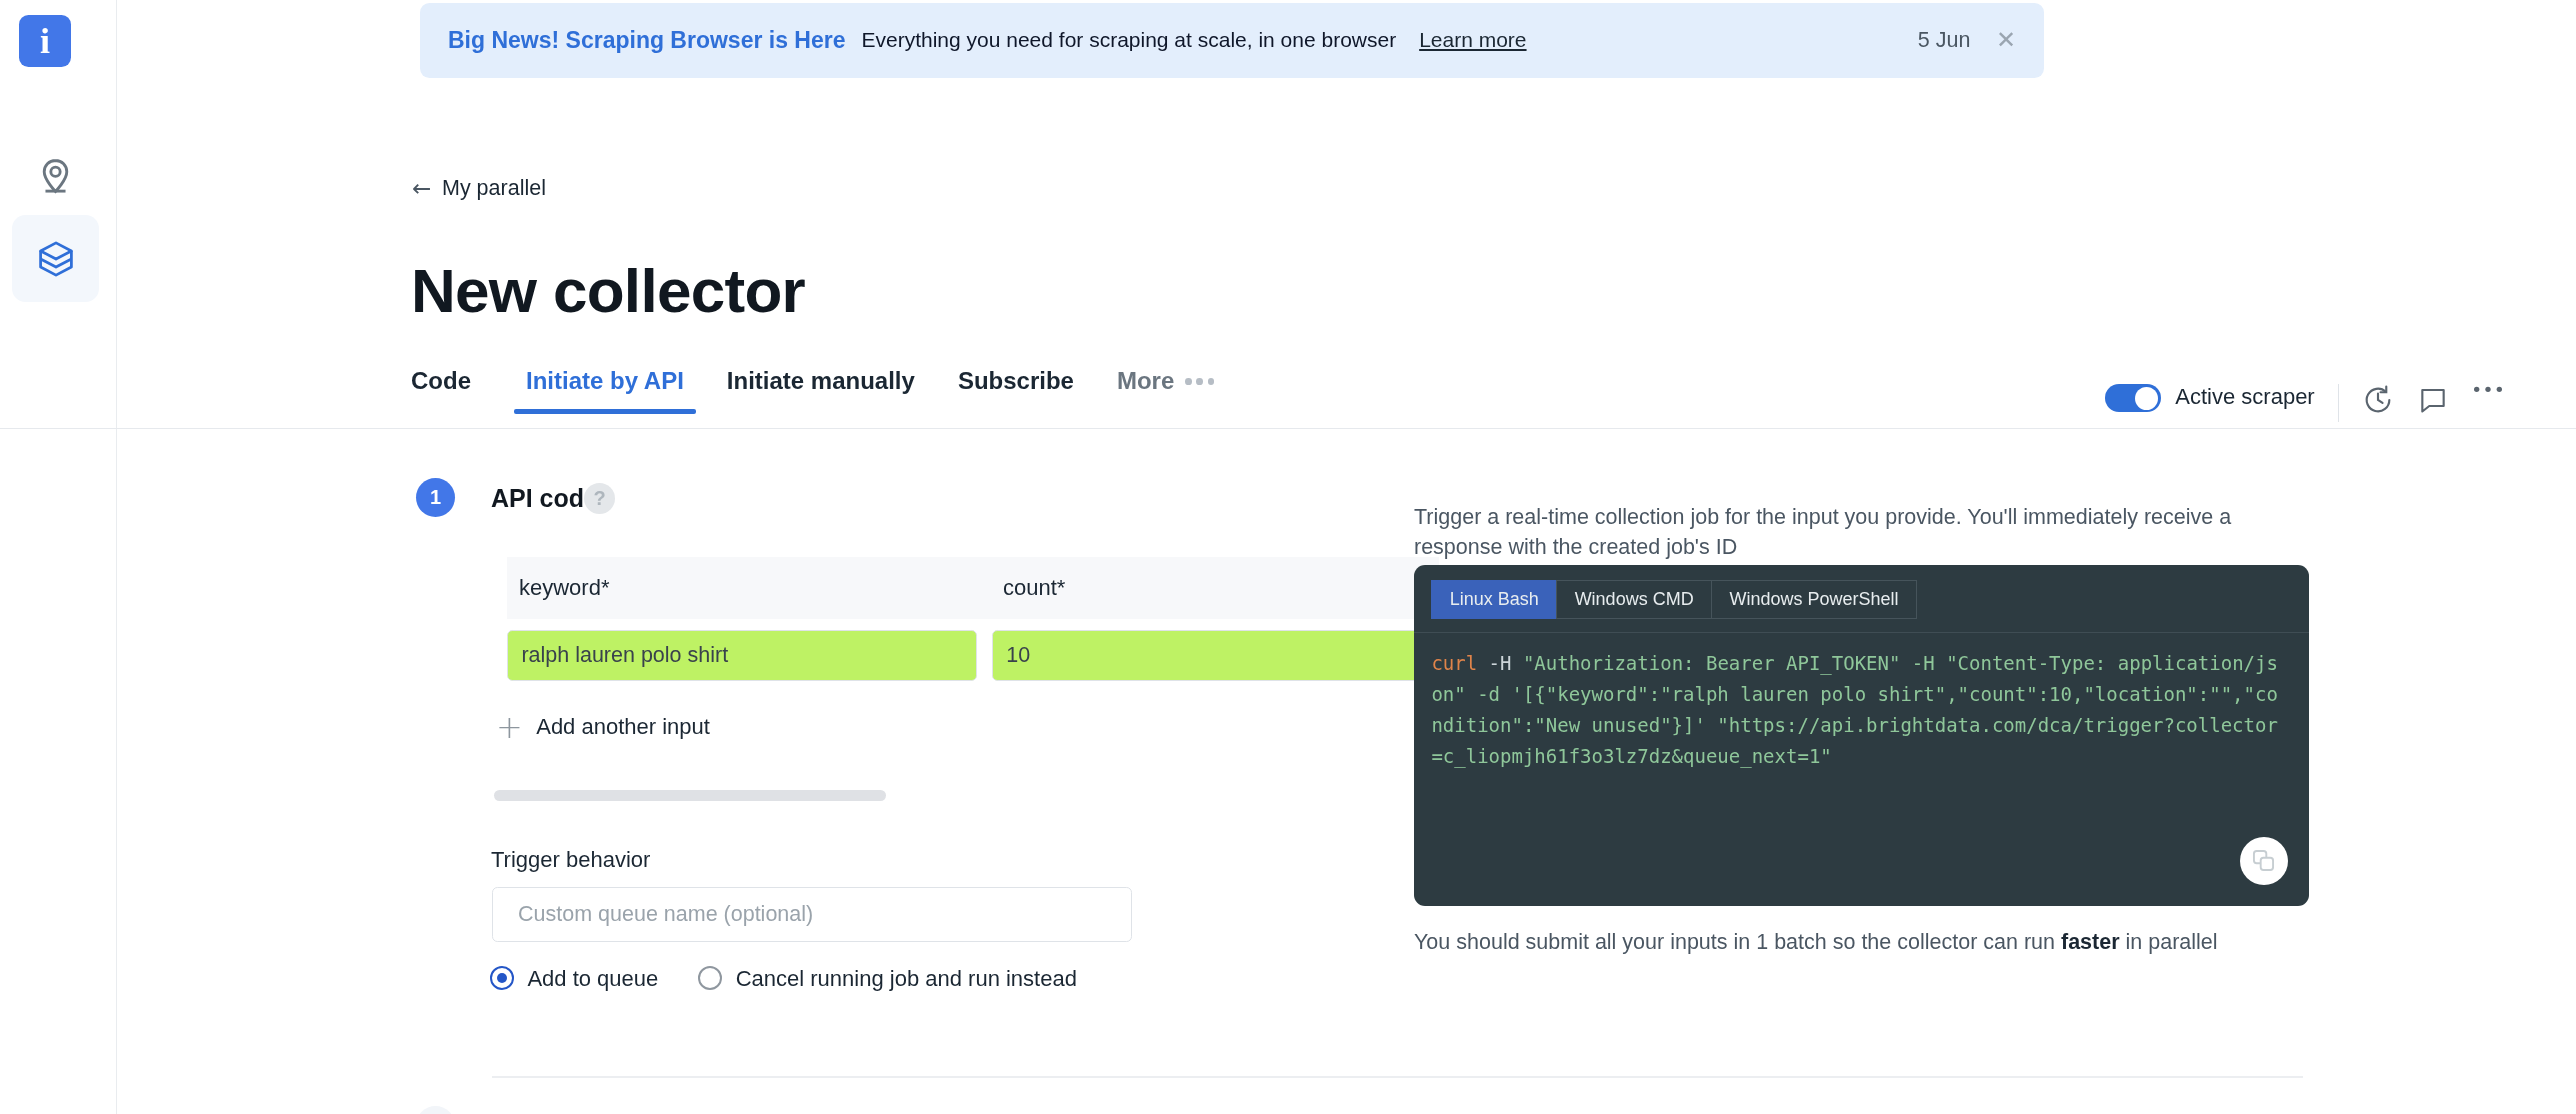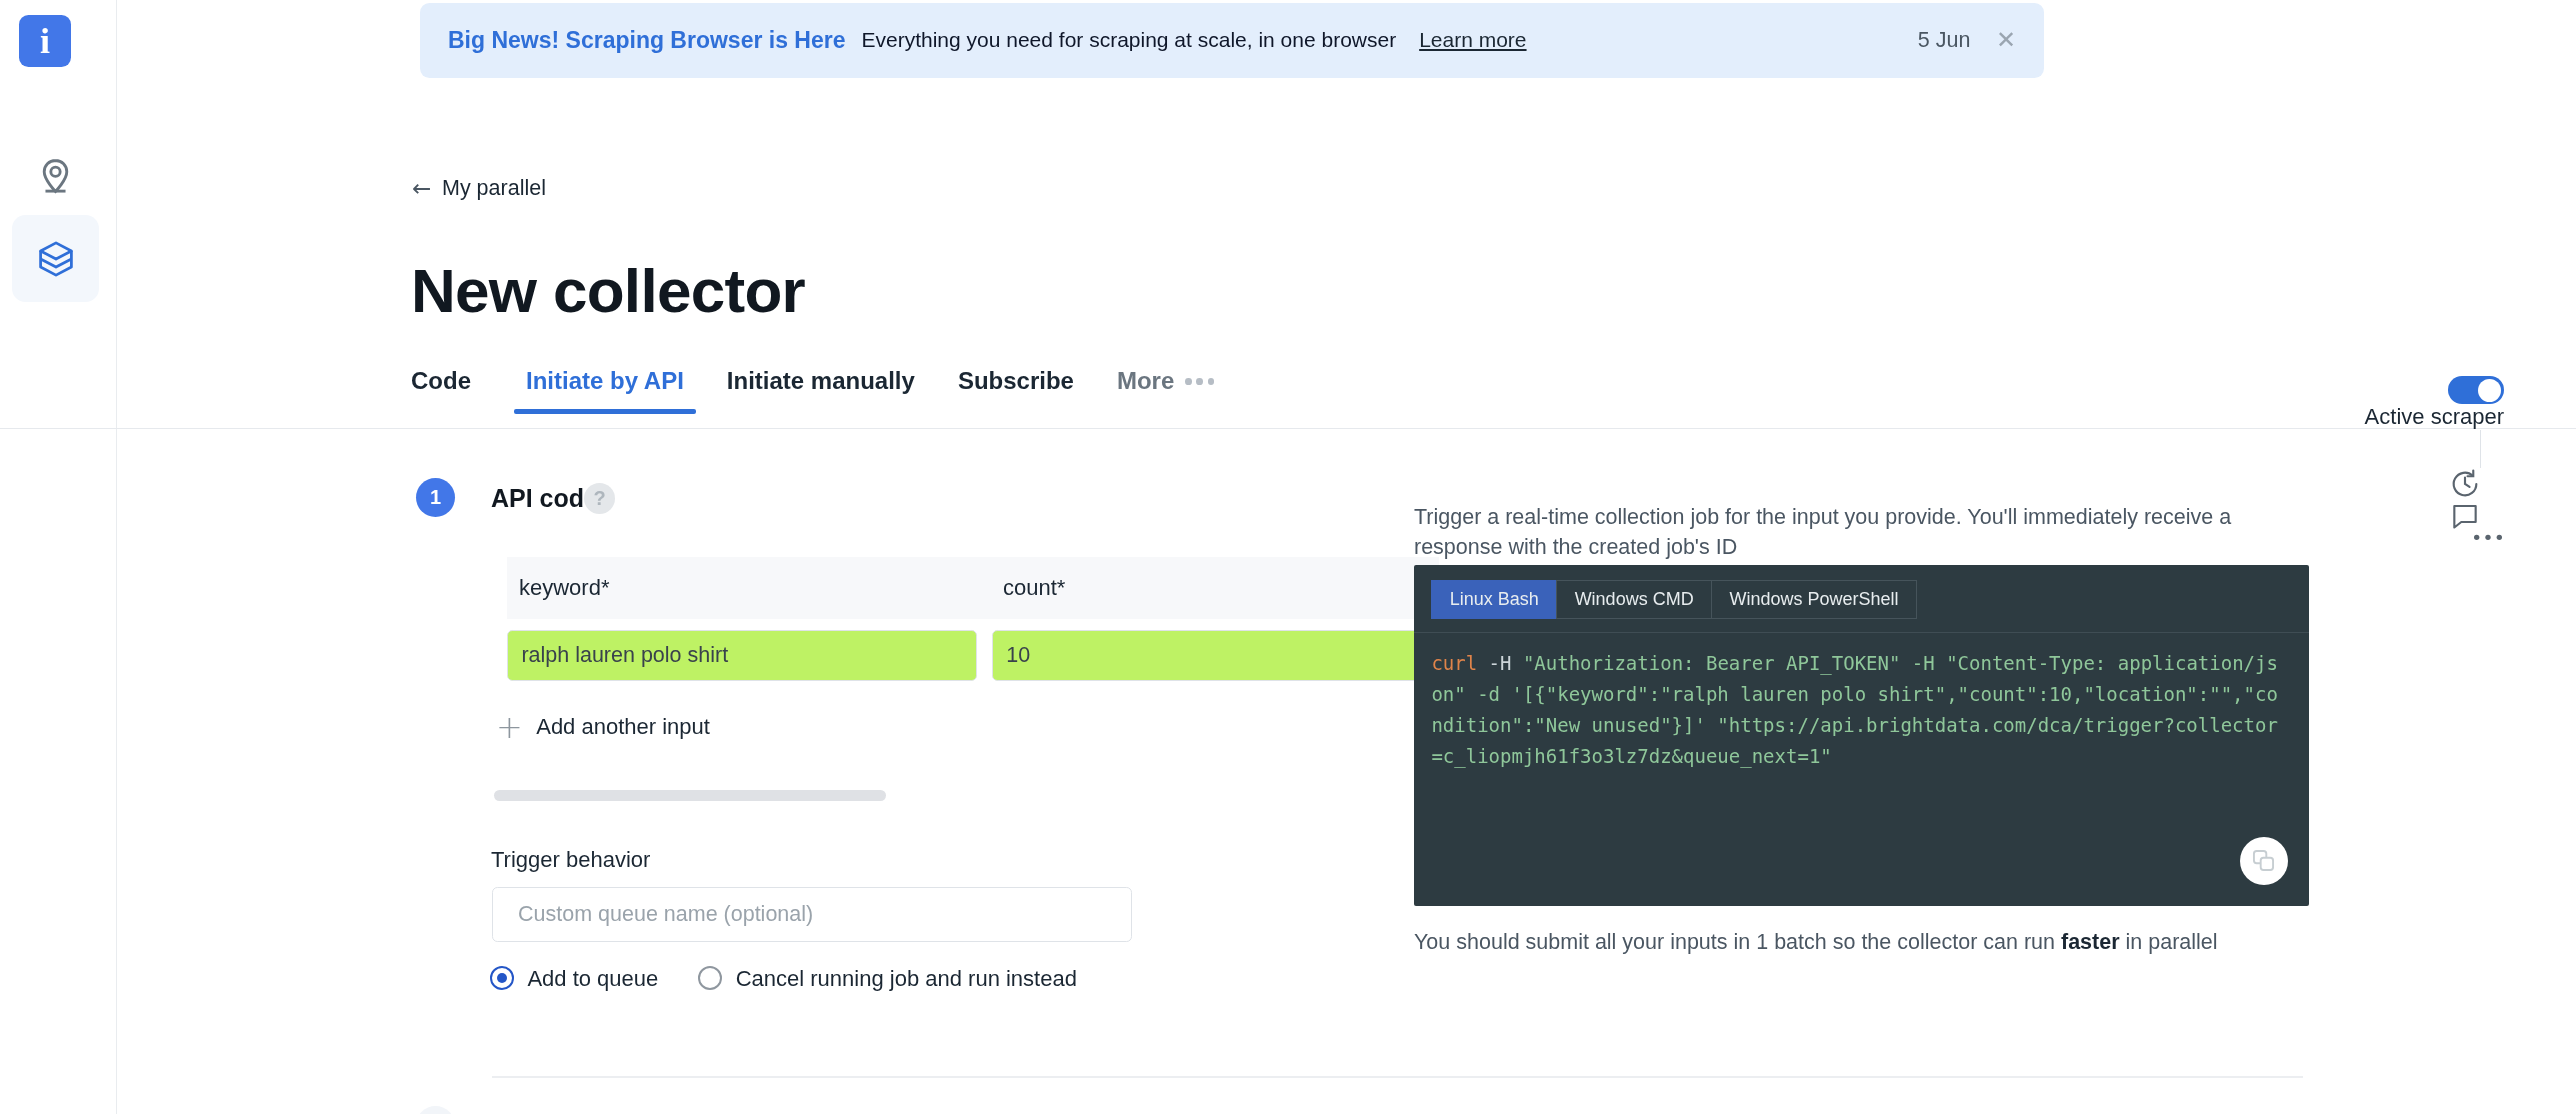--- a/index.html
+++ b/index.html
@@ -71,21 +71,21 @@
   .tab.active { color: #2f6fd8; }
   .tab.active::after {
     content: ""; position: absolute; left: 0; right: 0; bottom: -1.3px;
     height: 4.7px; background: #2f6fd8; border-radius: 2px;
   }
   .tab.more { color: #6b7680; display: flex; align-items: center; gap: 10.7px; }
   .dots { display: inline-flex; gap: 4.7px; }
   .dots i { width: 6.7px; height: 6.7px; border-radius: 50%; background: #b6bdc5; display: block; }
 
   .tab-right {
-    position: absolute; right: 72px; top: 14px; display: flex; align-items: flex-end; flex-direction: column;
+    position: absolute; right: 72px; top: 22px; display: flex; align-items: flex-start;
   }
   .toggle {
     width: 56px; height: 28px; border-radius: 16px; background: #2f6fd8;
     position: relative; cursor: pointer; flex: none;
   }
   .toggle .knob {
     position: absolute; right: 2.7px; top: 2.7px; width: 23px; height: 23px;
     border-radius: 50%; background: #ffffff;
   }
   .toggle-label { font-size: 22px; color: #1b2733; margin-left: 14.8px; white-space: nowrap; }
@@ -163,21 +163,21 @@
   .radio.on::after { content: ""; width: 10.7px; height: 10.7px; border-radius: 50%; background: #2456c7; }
   .radio-label { font-size: 22px; color: #1b2733; margin-left: 13.4px; white-space: nowrap; }
 
   
   .desc {
     position: absolute; left: 1414px; top: 503px; width: 865px;
     font-size: 21.5px; line-height: 1.38; color: #4a5662;
   }
   .codebox {
     position: absolute; left: 1414px; top: 565px; width: 895px; height: 341px;
-    background: #2d3b41; border-radius: 2px; overflow: hidden;
+    background: #2d3b41; border-radius: 11px; overflow: hidden;
   }
   .codetabs { display: flex; padding: 14.8px 17.4px 0 17.4px; }
   .codetab {
     font-size: 18px; color: #e8edef; padding: 8px 17.4px; cursor: pointer;
     border: 1.3px solid #46545b; border-right: none; white-space: nowrap;
   }
   .codetab:last-child { border-right: 1.3px solid #46545b; }
   .codetab.active { background: #3a62ba; border-color: #3a62ba; }
   .code-sep { height: 1.3px; background: #3f4d54; margin-top: 13.4px; }
   .code {

